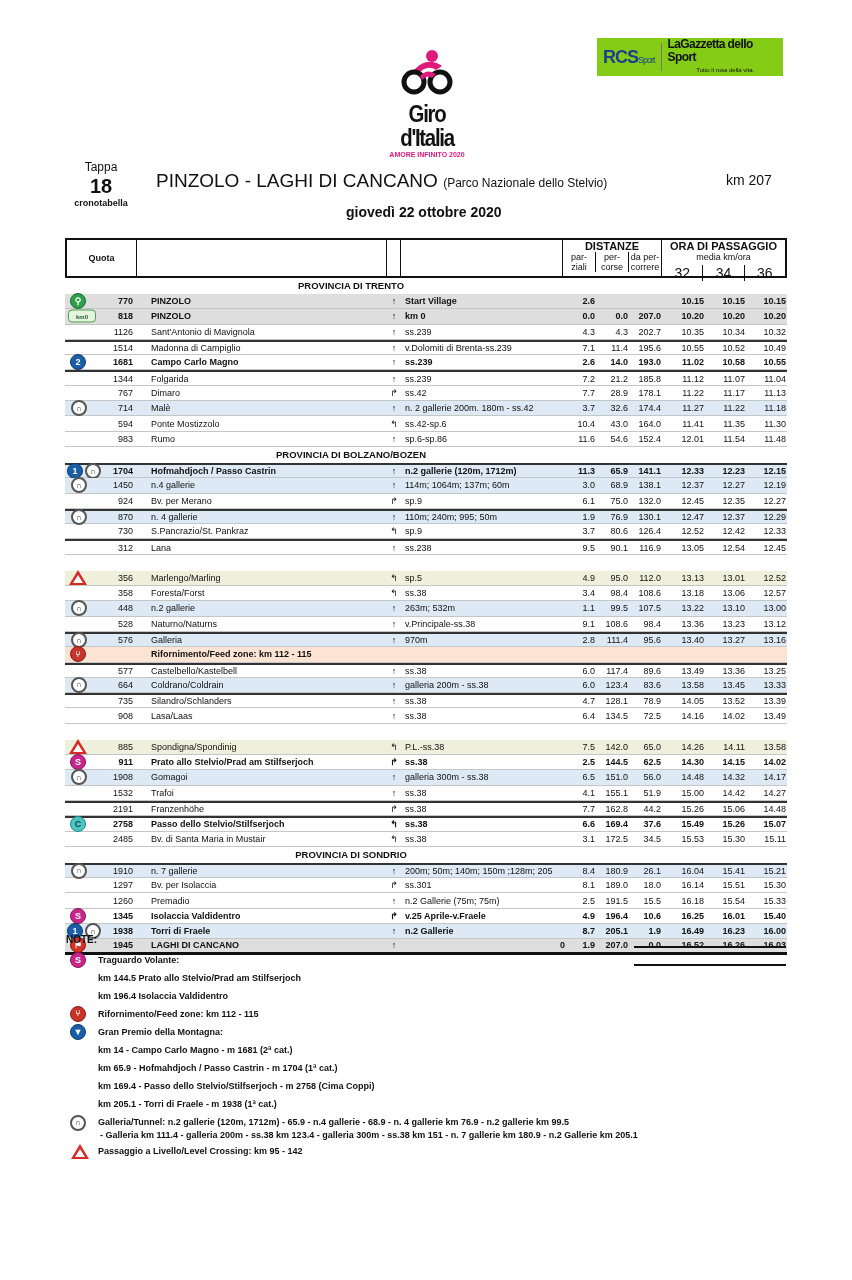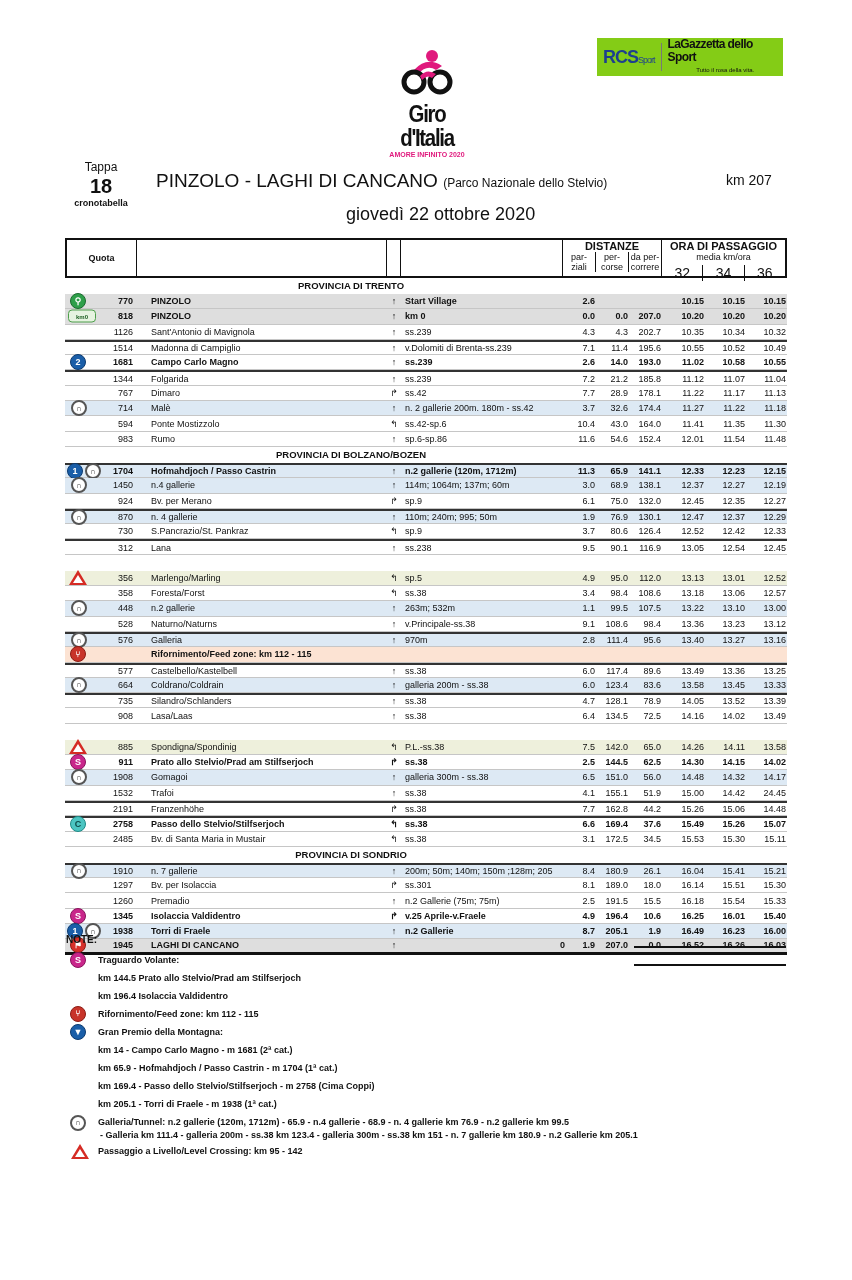--- a/index.html
+++ b/index.html
@@ -18,21 +18,21 @@
   .logo-rcs .gaz { font-size: 12px; font-weight: bold; letter-spacing: -0.6px; line-height: 13px; }
   .logo-rcs .gaz div:last-child { font-size: 6px; font-weight: normal; letter-spacing: 0; text-align: center; }
 
   .tappa { left: 70px; top: 160px; width: 62px; text-align: center; }
   .tappa .t1 { font-size: 12px; }
   .tappa .t2 { font-size: 20px; font-weight: bold; line-height: 24px; }
   .tappa .t3 { font-size: 9px; font-weight: bold; }
   .title { left: 156px; top: 170px; font-size: 19px; white-space: nowrap; }
   .title .sub { font-size: 12px; }
   .km { left: 726px; top: 172px; font-size: 14px; }
-  .date { left: 346px; top: 204px; font-size: 18px; font-weight: normal; }
+  .date { left: 346px; top: 204px; font-size: 14px; font-weight: bold; }
 
   
   .table { left: 65px; top: 238px; width: 722px; }
   .thead { position: relative; height: 40px; border: 2px solid #111; display: flex; }
   .th { border-right: 1px solid #111; position: relative; font-size: 9px; font-weight: bold; }
   .th:last-child { border-right: none; }
   .th-quota { width: 70px; display: flex; align-items: center; justify-content: center; }
   .th-loc { width: 250px; }
   .th-dir { width: 14px; }
   .th-road { width: 162px; }
@@ -598,21 +598,21 @@
         <div class="c-q">1532</div>
         <div class="c-loc">Trafoi</div>
         <div class="c-dir">↑</div>
         <div class="c-road">ss.38</div>
         <div class="c-zero"></div>
         <div class="c-n">4.1</div>
         <div class="c-n">155.1</div>
         <div class="c-n">51.9</div>
         <div class="c-t">15.00</div>
         <div class="c-t">14.42</div>
-        <div class="c-t">24.45</div>
+        <div class="c-t">14.27</div>
       </div>
       <div class="row bt">
         <div class="c-icon"></div>
         <div class="c-q">2191</div>
         <div class="c-loc">Franzenhöhe</div>
         <div class="c-dir">↱</div>
         <div class="c-road">ss.38</div>
         <div class="c-zero"></div>
         <div class="c-n">7.7</div>
         <div class="c-n">162.8</div>

